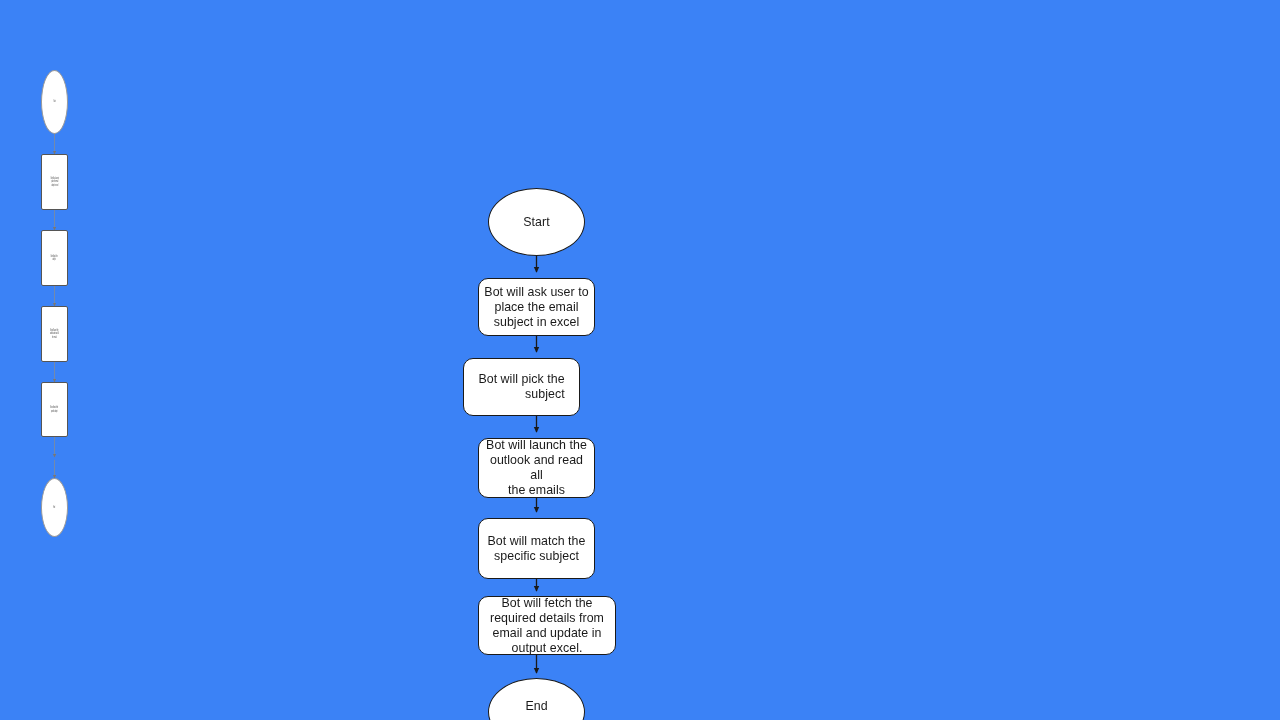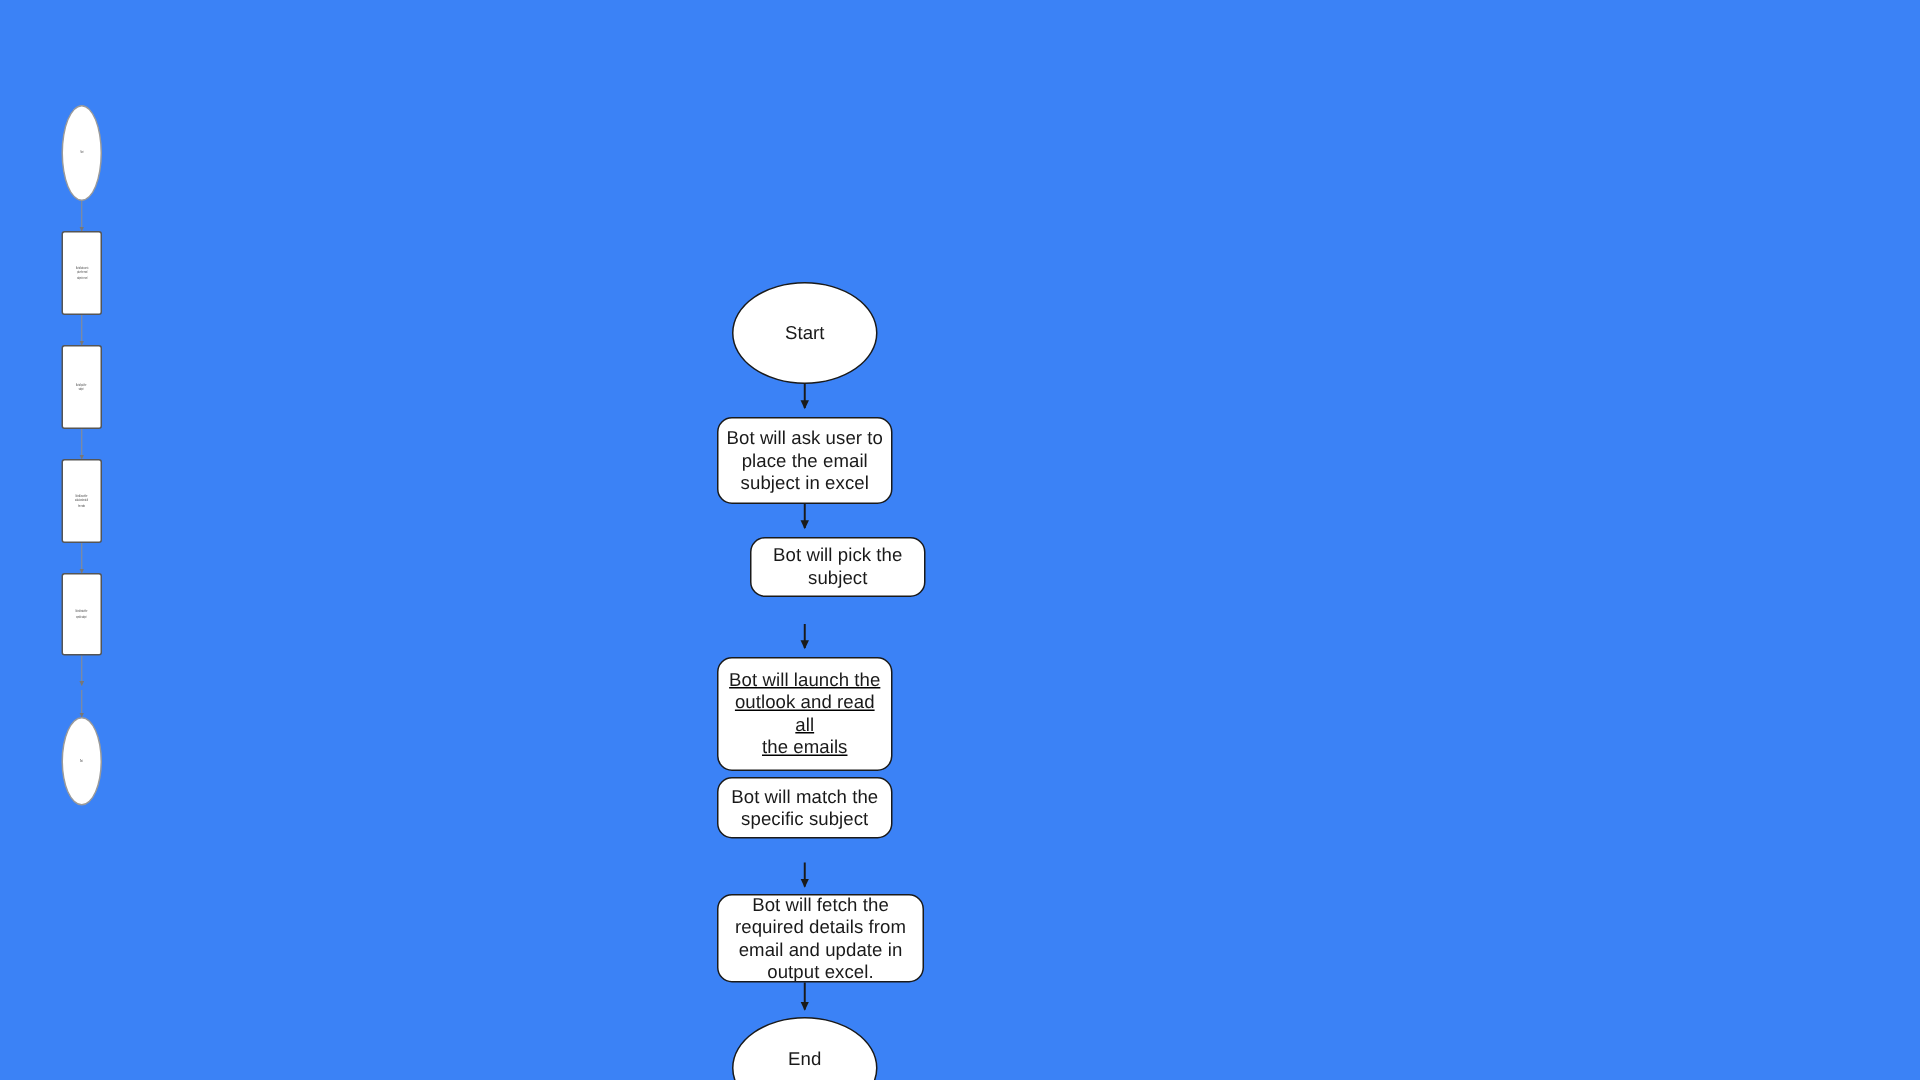--- a/index.html
+++ b/index.html
@@ -121,32 +121,32 @@
     <div class="node node-terminal" style="left:488px; top:188px; width:97px; height:68px;">
       <span class="node-label">Start</span>
     </div>
 
     <div class="node node-process" style="left:478px; top:278px; width:117px; height:58px;">
       <span class="node-label">Bot will ask user to
 place the email
 subject in excel</span>
     </div>
 
-    <div class="node node-process" style="left:500px; top:358px; width:117px; height:40px;">
+    <div class="node node-process" style="left:463px; top:358px; width:117px; height:58px;text-align:right;">
       <span class="node-label">Bot will pick the
 subject</span>
     </div>
 
-    <div class="node node-process" style="left:478px; top:438px; width:117px; height:76px;text-decoration:underline;">
+    <div class="node node-process" style="left:478px; top:438px; width:117px; height:60px;">
       <span class="node-label">Bot will launch the
 outlook and read all
 the emails</span>
     </div>
 
-    <div class="node node-process" style="left:478px; top:518px; width:117px; height:41px;">
+    <div class="node node-process" style="left:478px; top:518px; width:117px; height:61px;">
       <span class="node-label">Bot will match the
 specific subject</span>
     </div>
 
     <div class="node node-process" style="left:478px; top:596px; width:138px; height:59px;">
       <span class="node-label">Bot will fetch the
 required details from
 email and update in
 output excel.</span>
     </div>

